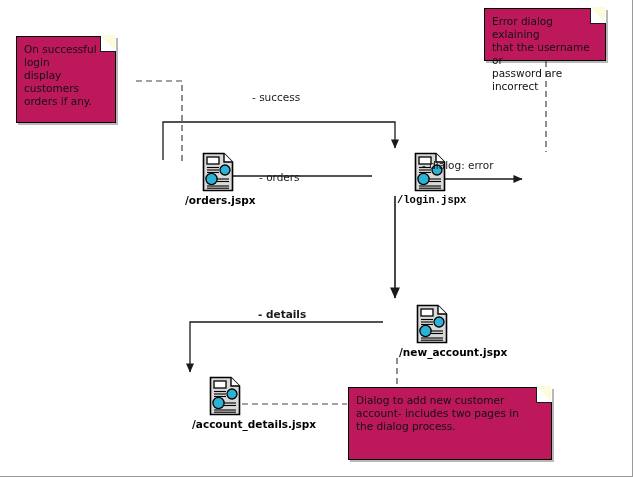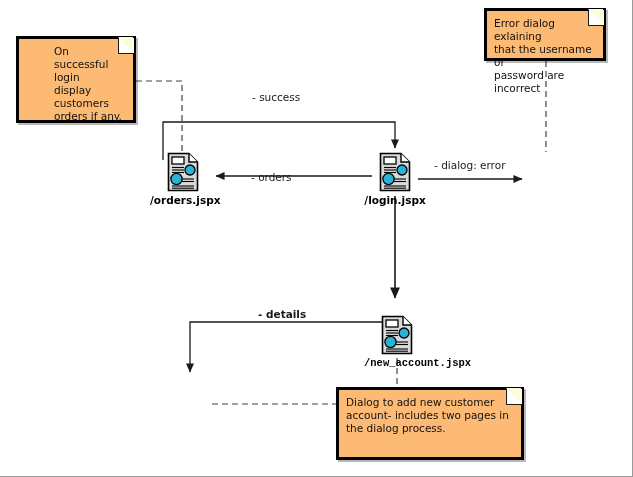--- a/index.html
+++ b/index.html
@@ -4,31 +4,31 @@
 <style>
   html,body{margin:0;padding:0;background:#ffffff;}
   body{width:633px;height:477px;overflow:hidden;
        font-family:"DejaVu Sans","Liberation Sans",sans-serif;}
   #diagram{position:relative;width:633px;height:477px;background:#ffffff;
            box-sizing:border-box;border-right:1px solid #9a9a9a;border-bottom:1px solid #9a9a9a;}
   svg#edges{position:absolute;left:0;top:0;width:633px;height:477px;pointer-events:none;}
 
   
   .note{position:absolute;box-sizing:border-box;
-        background:#fdba74;border:3px solid #000000;
+        background:#be185d;border:1px solid #000000;
         box-shadow:2px 2px 0 rgba(0,0,0,.28);}
   .note .fold{position:absolute;right:-1px;top:-1px;width:15px;height:15px;
         background:#ffffff;border-left:1px solid #1a1a1a;border-bottom:1px solid #1a1a1a;}
   .note .fold:after{content:"";position:absolute;left:-1px;top:-1px;width:0;height:0;
         border-left:15px solid transparent;border-top:15px solid #fcfcdc;}
   .note .txt{position:relative;z-index:2;padding:6px 8px 4px 7px;
         font-size:10.5px;line-height:13px;color:#111111;white-space:pre-line;}
 
   
-  .node{position:absolute;}
+  .node{position:absolute;margin-left:35px;}
   .node .glyph{position:relative;width:32px;height:40px;margin:0 auto;}
   .node .caption{margin-top:2px;text-align:center;font-size:10.5px;
         font-weight:bold;color:#000000;white-space:nowrap;}
 
   
   .elabel{position:absolute;font-size:10.5px;color:#1a1a1a;white-space:nowrap;}
 </style>
 </head>
 <body>
 
@@ -53,35 +53,35 @@
 
     <path d="M 136 81 L 182 81 L 182 162" fill="none" stroke="#444444" stroke-width="1.2" stroke-dasharray="6,4"></path>
 
     <path d="M 546 61 L 546 152" fill="none" stroke="#444444" stroke-width="1.2" stroke-dasharray="6,4"></path>
 
     <path d="M 397 358 L 397 387" fill="none" stroke="#444444" stroke-width="1.2" stroke-dasharray="6,4"></path>
 
     <path d="M 212 404 L 347 404" fill="none" stroke="#444444" stroke-width="1.2" stroke-dasharray="6,4"></path>
   </svg>
 
-  <div class="note" style="left:16px;top:36px;width:120px;height:87px;padding-left:28px;">
+  <div class="note" style="left:16px;top:36px;width:100px;height:87px;">
     <div class="fold"></div>
     <div class="txt">On successful login
 display customers
 orders if any.</div>
   </div>
 
   <div class="note" style="left:484px;top:8px;width:122px;height:53px;">
     <div class="fold"></div>
     <div class="txt">Error dialog exlaining
 that the username or
 password are incorrect</div>
   </div>
 
-  <div class="note" style="left:336px;top:387px;width:188px;height:73px;">
+  <div class="note" style="left:348px;top:387px;width:204px;height:73px;">
     <div class="fold"></div>
     <div class="txt">Dialog to add new customer
 account- includes two pages in
 the dialog process.</div>
   </div>
 
   <div class="node" style="left:150px;top:152px;width:66px;">
     <div class="glyph">
       <svg width="32" height="40" viewBox="0 0 32 40" xmlns="http://www.w3.org/2000/svg">
         <path d="M1.5 1.5 H22 L30.5 10 V38.5 H1.5 Z" fill="#d9d9d9" stroke="#000" stroke-width="1.6"></path>
@@ -96,21 +96,21 @@
           <line x1="5" y1="34" x2="27" y2="34"></line>
             <line x1="5" y1="36.2" x2="27" y2="36.2"></line>
         </g>
         <circle cx="23" cy="18" r="5" fill="#2ab3d6" stroke="#000" stroke-width="1.3"></circle>
         <circle cx="9.5" cy="27" r="5.6" fill="#2ab3d6" stroke="#000" stroke-width="1.3"></circle>
       </svg>
     </div>
     <div class="caption">/orders.jspx</div>
   </div>
 
-  <div class="node" style="left:362px;top:152px;width:66px;">
+  <div class="node" style="left:362px;top:152px;width:66px;font-family:Liberation Mono, monospace;">
     <div class="glyph">
       <svg width="32" height="40" viewBox="0 0 32 40" xmlns="http://www.w3.org/2000/svg">
         <path d="M1.5 1.5 H22 L30.5 10 V38.5 H1.5 Z" fill="#d9d9d9" stroke="#000" stroke-width="1.6"></path>
         <path d="M22 1.5 V10 H30.5" fill="#ffffff" stroke="#000" stroke-width="1.4"></path>
         <rect x="5" y="5" width="12" height="7" fill="#ffffff" stroke="#000" stroke-width="1.3"></rect>
         <g stroke="#000" stroke-width="1.1">
           <line x1="5" y1="15.5" x2="17" y2="15.5"></line>
             <line x1="5" y1="18" x2="17" y2="18"></line>
           <line x1="5" y1="20.5" x2="17" y2="20.5"></line>
           <line x1="14" y1="27" x2="27" y2="27"></line>
@@ -119,21 +119,21 @@
             <line x1="5" y1="36.2" x2="27" y2="36.2"></line>
         </g>
         <circle cx="23" cy="18" r="5" fill="#2ab3d6" stroke="#000" stroke-width="1.3"></circle>
         <circle cx="9.5" cy="27" r="5.6" fill="#2ab3d6" stroke="#000" stroke-width="1.3"></circle>
       </svg>
     </div>
     <div class="caption">/login.jspx</div>
   </div>
 
 
-  <div class="node" style="left:364px;top:315px;width:66px;font-family:Liberation Mono, monospace;">
+  <div class="node" style="left:364px;top:304px;width:66px;">
     <div class="glyph">
       <svg width="32" height="40" viewBox="0 0 32 40" xmlns="http://www.w3.org/2000/svg">
         <path d="M1.5 1.5 H22 L30.5 10 V38.5 H1.5 Z" fill="#d9d9d9" stroke="#000" stroke-width="1.6"></path>
         <path d="M22 1.5 V10 H30.5" fill="#ffffff" stroke="#000" stroke-width="1.4"></path>
         <rect x="5" y="5" width="12" height="7" fill="#ffffff" stroke="#000" stroke-width="1.3"></rect>
         <g stroke="#000" stroke-width="1.1">
           <line x1="5" y1="15.5" x2="17" y2="15.5"></line>
             <line x1="5" y1="18" x2="17" y2="18"></line>
           <line x1="5" y1="20.5" x2="17" y2="20.5"></line>
           <line x1="14" y1="27" x2="27" y2="27"></line>
@@ -141,23 +141,44 @@
           <line x1="5" y1="34" x2="27" y2="34"></line>
             <line x1="5" y1="36.2" x2="27" y2="36.2"></line>
         </g>
         <circle cx="23" cy="18" r="5" fill="#2ab3d6" stroke="#000" stroke-width="1.3"></circle>
         <circle cx="9.5" cy="27" r="5.6" fill="#2ab3d6" stroke="#000" stroke-width="1.3"></circle>
       </svg>
     </div>
     <div class="caption">/new_account.jspx</div>
   </div>
 
+  <div class="node" style="left:157px;top:376px;width:66px;">
+    <div class="glyph">
+      <svg width="32" height="40" viewBox="0 0 32 40" xmlns="http://www.w3.org/2000/svg">
+        <path d="M1.5 1.5 H22 L30.5 10 V38.5 H1.5 Z" fill="#d9d9d9" stroke="#000" stroke-width="1.6"></path>
+        <path d="M22 1.5 V10 H30.5" fill="#ffffff" stroke="#000" stroke-width="1.4"></path>
+        <rect x="5" y="5" width="12" height="7" fill="#ffffff" stroke="#000" stroke-width="1.3"></rect>
+        <g stroke="#000" stroke-width="1.1">
+          <line x1="5" y1="15.5" x2="17" y2="15.5"></line>
+            <line x1="5" y1="18" x2="17" y2="18"></line>
+          <line x1="5" y1="20.5" x2="17" y2="20.5"></line>
+          <line x1="14" y1="27" x2="27" y2="27"></line>
+            <line x1="14" y1="29.5" x2="27" y2="29.5"></line>
+          <line x1="5" y1="34" x2="27" y2="34"></line>
+            <line x1="5" y1="36.2" x2="27" y2="36.2"></line>
+        </g>
+        <circle cx="23" cy="18" r="5" fill="#2ab3d6" stroke="#000" stroke-width="1.3"></circle>
+        <circle cx="9.5" cy="27" r="5.6" fill="#2ab3d6" stroke="#000" stroke-width="1.3"></circle>
+      </svg>
+    </div>
+    <div class="caption">/account_details.jspx</div>
+  </div>
 
   <div class="elabel" style="left:252px;top:91px;text-align:center;">- success</div>
 
-  <div class="elabel" style="left:251px;top:171px;">- orders</div>
+  <div class="elabel" style="left:259px;top:171px;">- orders</div>
 
-  <div class="elabel" style="left:422px;top:159px;margin-left:12px;">- dialog: error</div>
+  <div class="elabel" style="left:422px;top:159px;">- dialog: error</div>
 
 
   <div class="elabel" style="left:258px;top:308px;font-weight:bold;">- details</div>
 
 </div>
 
 </body></html>

